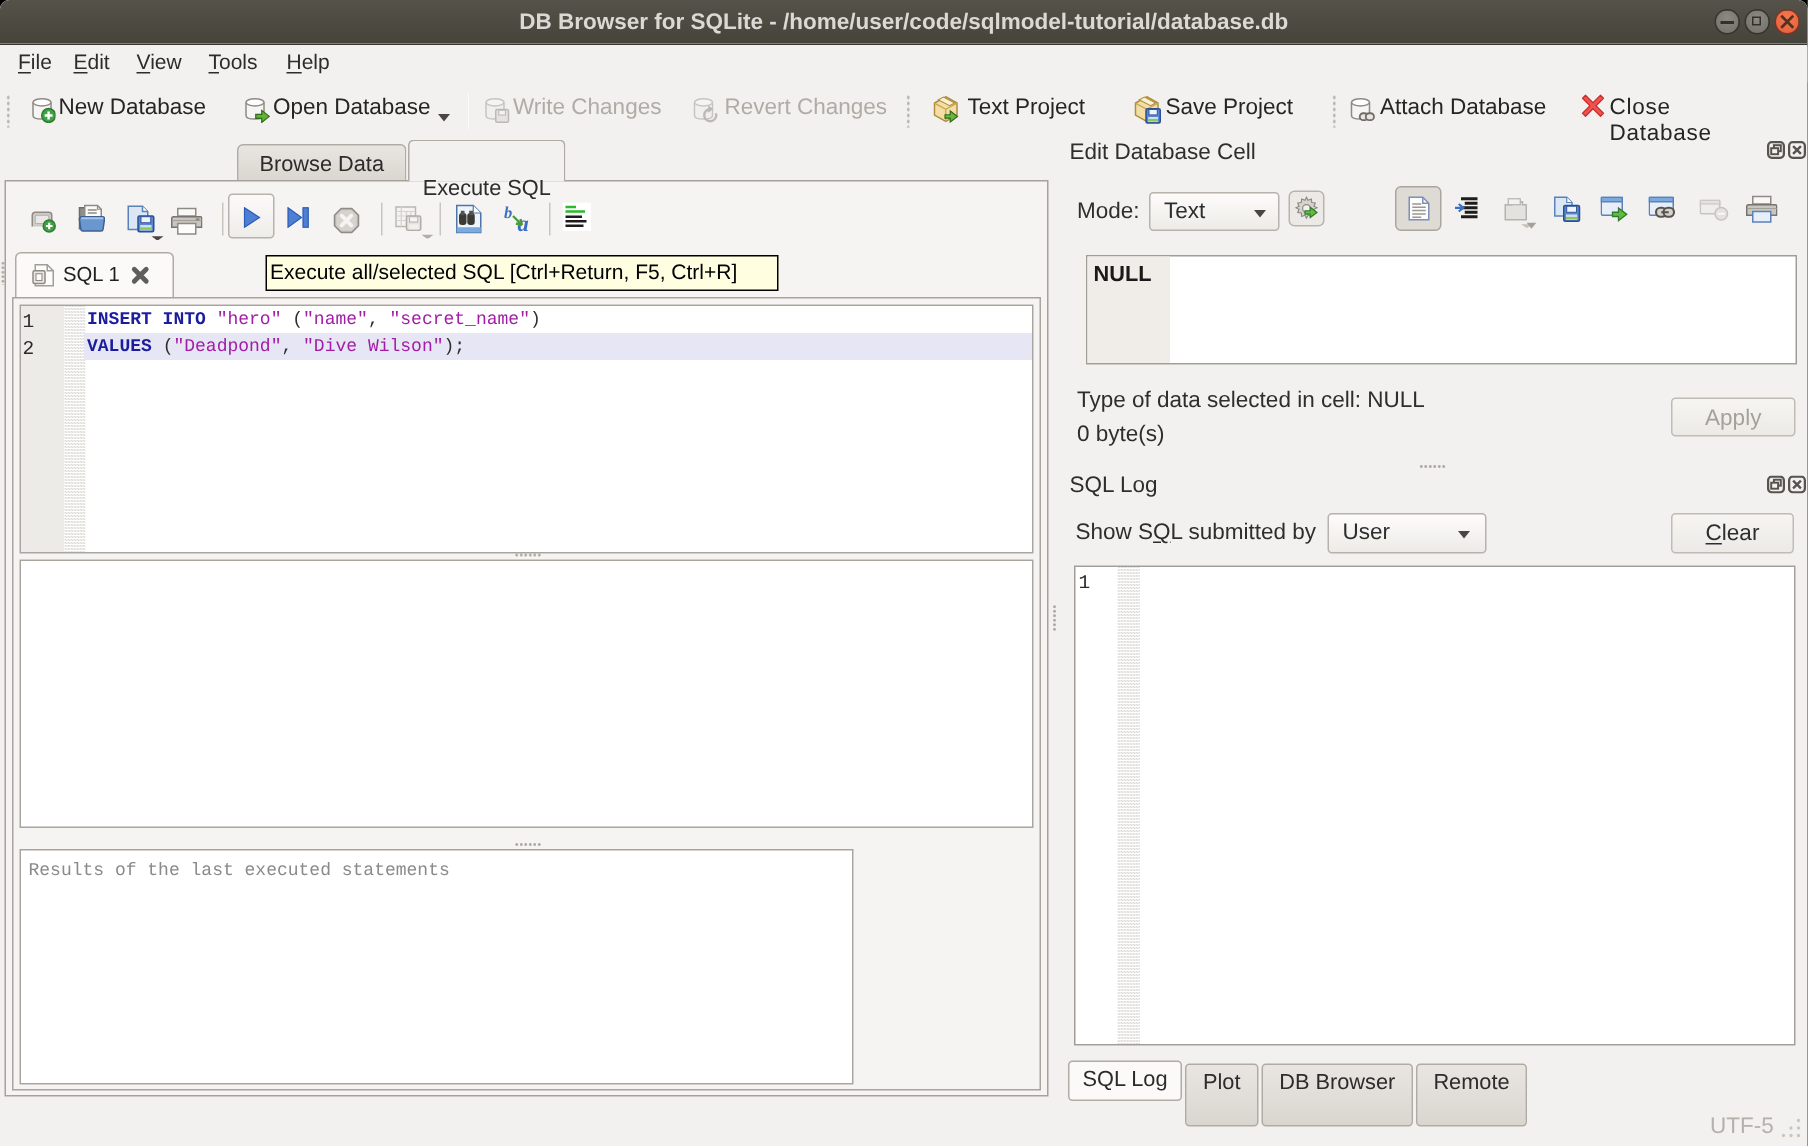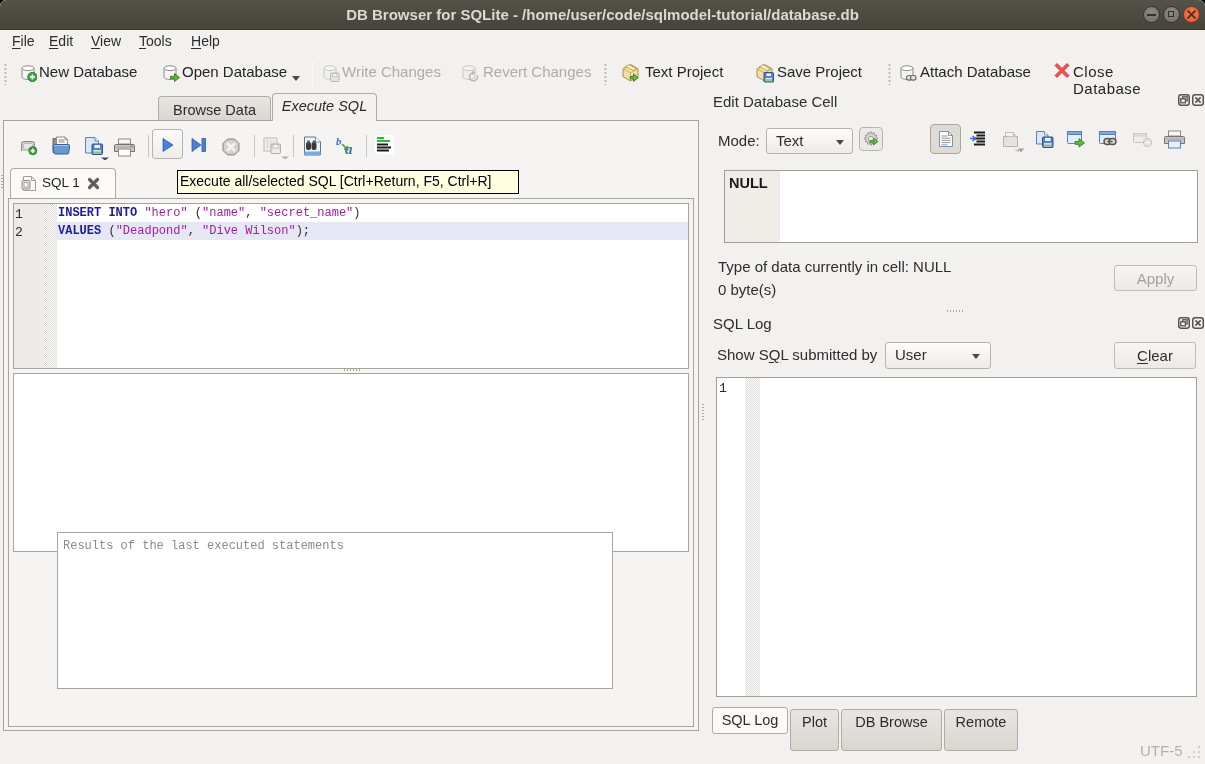--- a/index.html
+++ b/index.html
@@ -20,21 +20,21 @@
 #toolbar { position:absolute; left:0; top:55px; width:1144px; height:38px; background:#f2f1ef; }
 .tbtext { position:absolute; top:8px; color:#252525; font-size:15px; }
 .tbgray { color:#b0aca5; }
 .tbsep { position:absolute; top:6px; width:1px; height:26px; background:#d8d4ce; border-right:1px solid #fbfaf9; }
 .tbhandle { position:absolute; top:8px; width:3px; height:22px;
   background-image:radial-gradient(circle, #b8b4ae 1px, transparent 1.2px);
   background-size:3px 4px; }
 
 .tab { position:absolute; top:96px; height:25px; border:1px solid #b0aba4; border-bottom:none;
   border-radius:4px 4px 0 0; background:linear-gradient(#e9e6e2,#d9d5cf); text-align:center; padding-top:5px; color:#2c2c2c; font-size:14.5px; }
-.tabactive { top:93px; height:28px; background:#f2f1ef; padding-top:4px; z-index:3;font-style:italic; }
+.tabactive { top:93px; height:28px; background:#f2f1ef; padding-top:24px; z-index:3; }
 
 #lframe { position:absolute; left:3px; top:120px; width:696px; height:611px; border:1px solid #a6a19b; background:#f5f4f2; }
 .pane { position:absolute; border:1px solid #a9a49e; background:#fff; }
 .sqlsep { position:absolute; width:1px; height:22px; top:135px; background:#c9c5bf; }
 
 #sqltab { position:absolute; left:10px; top:168px; width:106px; height:30px; background:#fbfaf9;
   border:1px solid #b0aba4; border-bottom:none; border-radius:4px 4px 0 0; z-index:2; }
 
 #editor { left:13px; top:203px; width:676px; height:166px; }
 .gutter { position:absolute; left:0; top:0; bottom:0; width:29px; background:#edebe8; }
@@ -244,21 +244,21 @@
     <div class="cline" style="left:42px; top:18px; right:0; background:#e6e6f4;"></div>
     <div class="cline mono" style="left:1px; top:2px; color:#2b2b2b; font-size:13px;">1</div>
     <div class="cline mono" style="left:1px; top:20px; color:#2b2b2b; font-size:13px;">2</div>
     <div class="cline mono" style="left:44px; top:0px;"><span class="kw">INSERT INTO</span> <span class="str">"hero"</span> (<span class="str">"name"</span>, <span class="str">"secret_name"</span>)</div>
     <div class="cline mono" style="left:44px; top:18px;"><span class="kw">VALUES</span> (<span class="str">"Deadpond"</span>, <span class="str">"Dive Wilson"</span>);</div>
   </div>
 
   <div class="hdots" style="left:343px; top:369px;"></div>
   <div class="pane" style="left:13px; top:373px; width:676px; height:179px;"></div>
   <div class="hdots" style="left:343px; top:562px;"></div>
-  <div class="pane" style="left:13px; top:532px; width:556px; height:157px;margin-left:44px;">
+  <div class="pane" style="left:13px; top:566px; width:556px; height:157px;">
     <div class="mono" style="position:absolute; left:5px; top:6px; color:#8a8a8a;">Results of the last executed statements</div>
   </div>
 
   <div id="tooltip">Execute all/selected SQL [Ctrl+Return, F5, Ctrl+R]</div>
 
   <div class="vdots" style="left:702px; top:403px;"></div>
   <div class="abs" style="left:713px; top:93px; font-size:15px;">Edit Database Cell</div>
   <svg class="abs" style="left:1178px; top:94px;" width="12" height="12" viewBox="0 0 12 12">
     <rect x="0.75" y="0.75" width="10.5" height="10.5" rx="2.4" fill="none" stroke="#57544f" stroke-width="1.5"></rect>
     <rect x="4.6" y="2.8" width="4.6" height="4" fill="none" stroke="#57544f" stroke-width="1.3"></rect>
@@ -324,21 +324,21 @@
     <rect x="4.5" y="1" width="12" height="5" fill="#f8f8f8" stroke="#8e8a84"></rect>
     <path d="M1.5 6.5 h18 a1 1 0 0 1 1 1 v6 h-20 v-6 a1 1 0 0 1 1-1 z" fill="#c9c6c1" stroke="#77736d"></path>
     <path d="M1 9 h19.5" stroke="#a3a09a" stroke-width="0.8"></path>
     <rect x="4.5" y="11" width="12" height="7" fill="#e6eefa" stroke="#5b82b8"></rect>
   </svg>
   <div class="carrow" style="left:1017px; top:148px; border-top-color:#a5a19a; transform:scale(0.8);"></div>
   <div class="abs" style="left:724px; top:170px; width:474px; height:73px; border:1px solid #a29d96; background:#fff;">
     <div class="abs" style="left:0; top:0; bottom:0; width:55px; background:#f0ede9;"></div>
     <div class="abs" style="left:4px; top:4px; font-weight:bold; font-size:14.5px; color:#1a1a1a;">NULL</div>
   </div>
-  <div class="abs" style="left:718px; top:258px; font-size:15px;">Type of data currently in cell: NULL</div>
+  <div class="abs" style="left:718px; top:258px; font-size:15px;">Type of data selected in cell: NULL</div>
   <div class="abs" style="left:718px; top:281px; font-size:15px;">0 byte(s)</div>
   <div class="btn" style="left:1114px; top:265px; width:83px; height:26px; padding-top:4px; color:#a5a19a; font-size:15px;">Apply</div>
   <div class="hdots" style="left:946px; top:310px;"></div>
   <div class="abs" style="left:713px; top:315px; font-size:15px;">SQL Log</div>
   <svg class="abs" style="left:1178px; top:317px;" width="12" height="12" viewBox="0 0 12 12">
     <rect x="0.75" y="0.75" width="10.5" height="10.5" rx="2.4" fill="none" stroke="#57544f" stroke-width="1.5"></rect>
     <rect x="4.6" y="2.8" width="4.6" height="4" fill="none" stroke="#57544f" stroke-width="1.3"></rect>
     <rect x="2.8" y="4.8" width="4.6" height="4" fill="#f2f1ef" stroke="#57544f" stroke-width="1.3"></rect>
   </svg>
   <svg class="abs" style="left:1192px; top:317px;" width="12" height="12" viewBox="0 0 12 12">
@@ -351,21 +351,21 @@
     <div class="carrow" style="left:86px; top:11px;"></div>
   </div>
   <div class="btn" style="left:1114px; top:342px; width:82px; height:27px; padding-top:4px; color:#2e2e2e; font-size:15px;"><u style="text-underline-offset:2px;">C</u>lear</div>
   <div class="abs" style="left:716px; top:377px; width:481px; height:320px; border:1px solid #a29d96; background:#fff;">
     <div class="foldm" style="left:28px; width:15px;"></div>
     <div class="mono abs" style="left:2px; top:3px; color:#2b2b2b; font-size:13px;">1</div>
   </div>
 
   <div class="dtab" style="left:712px; top:707px; width:76px; height:27px; background:#fbfaf9; z-index:2;">SQL Log</div>
   <div class="dtab" style="left:790px; top:709px; width:49px;">Plot</div>
-  <div class="dtab" style="left:841px; top:709px; width:101px;">DB Browse</div>
+  <div class="dtab" style="left:841px; top:709px; width:101px;">DB Browser</div>
   <div class="dtab" style="left:944px; top:709px; width:74px;">Remote</div>
 
   <div class="abs" style="left:1140px; top:742px; color:#b5b1aa; font-size:15px;">UTF-5</div>
   <svg class="abs" style="left:1186px; top:744px;" width="16" height="16">
     <g fill="#c9c5bf">
         <circle cx="13" cy="3" r="1.1"></circle>
         <circle cx="13" cy="8" r="1.1"></circle>
         <circle cx="8" cy="8" r="1.1"></circle>
         <circle cx="13" cy="13" r="1.1"></circle>
         <circle cx="8" cy="13" r="1.1"></circle>

